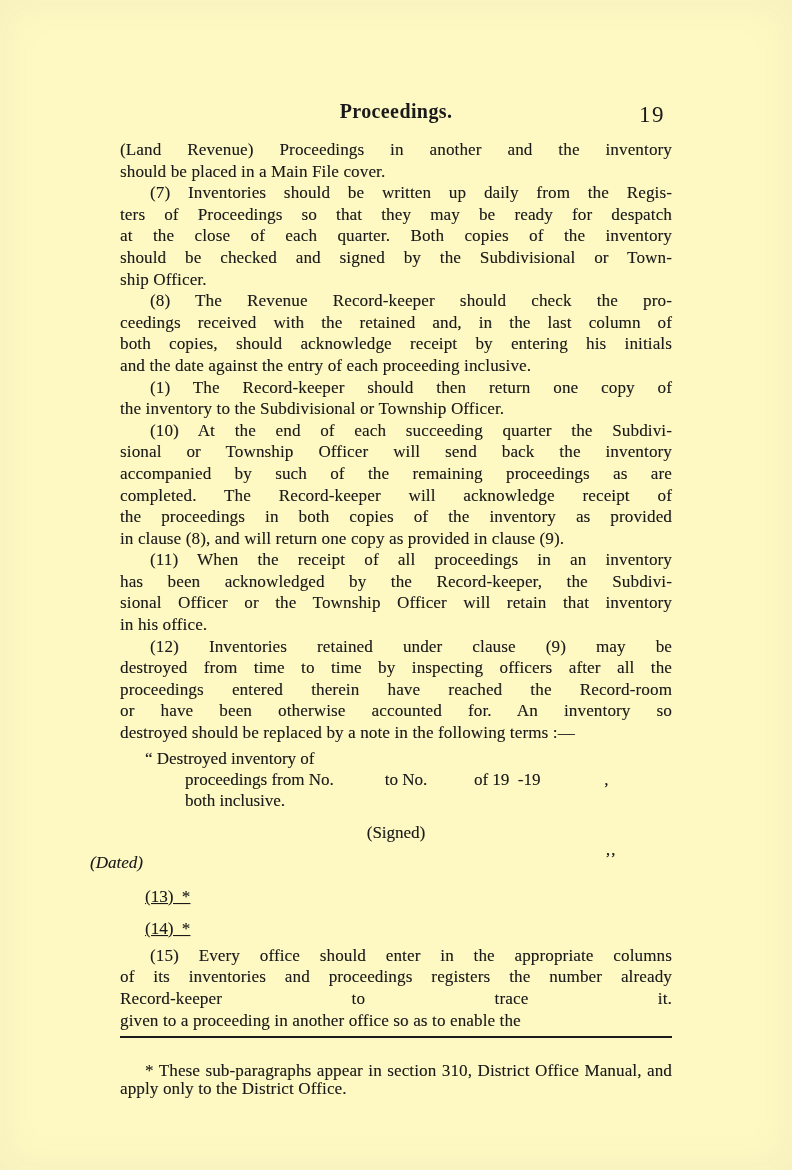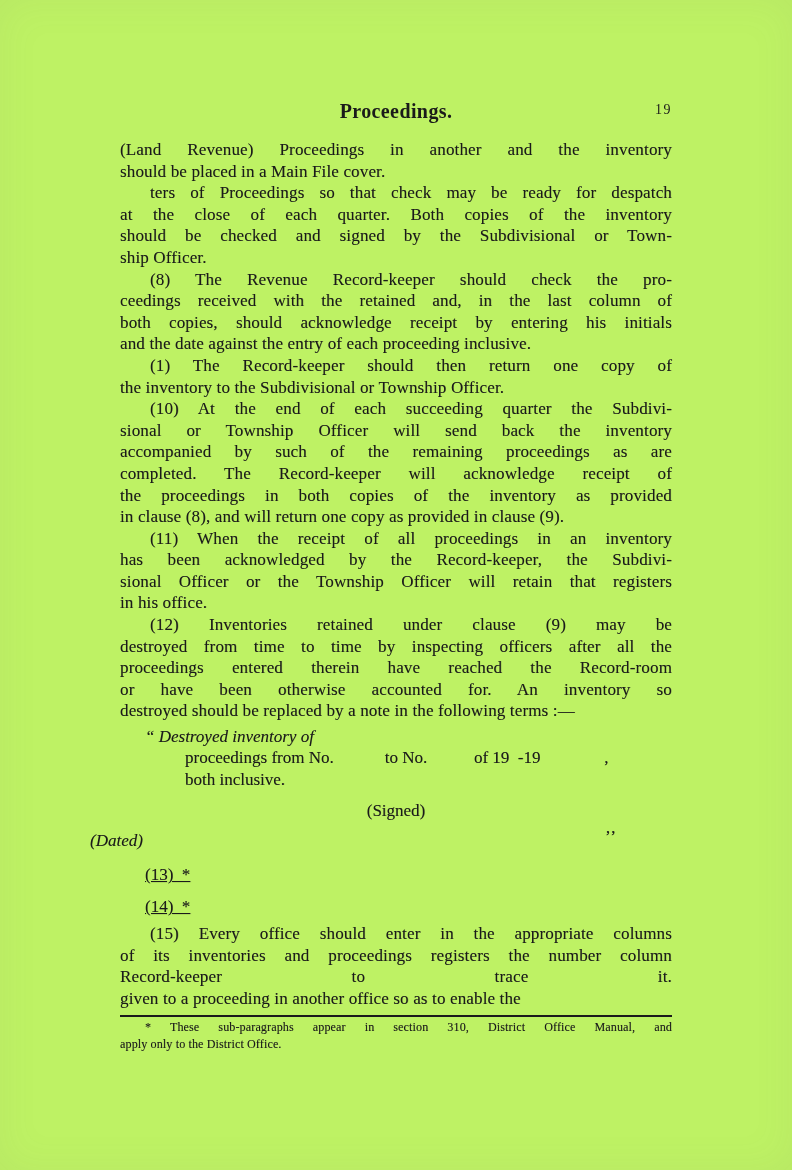--- a/index.html
+++ b/index.html
@@ -4,21 +4,21 @@
 <style>
   html, body {
     margin: 0; padding: 0;
     width: 792px; height: 1170px;
     overflow: hidden;
     background: #ffffff;
   }
   .page {
     position: relative;
     width: 792px; height: 1170px;
-    background: #bef264;
+    background: #fef9c3;
     color: #1a1a1a;
     font-family: "Liberation Serif", "DejaVu Serif", serif;
     font-size: 17px;
     box-shadow: inset 0 0 40px rgba(120,120,110,0.08);
   }
   .column {
     position: absolute;
     left: 120px; top: 0;
     width: 552px;
   }
@@ -28,22 +28,22 @@
     height: 26px;
   }
   .title {
     text-align: center;
     font-weight: bold;
     font-size: 20px;
     letter-spacing: 0.4px;
   }
   .pagenum {
     position: absolute;
-    right: 0; top: 2px;
-    font-size: 14px;
+    right: 7px; top: 2px;
+    font-size: 23px;
     letter-spacing: 1.5px;
   }
   .body { margin-top: 13px; }
 
   
   .para .line {
     text-align: justify;
     text-align-last: justify;
     line-height: 21.6px;
     letter-spacing: 0.15px;
@@ -53,21 +53,21 @@
   .para.indent .line:first-child { text-indent: 30px; }
 
   
   .note { margin-top: 4px; }
   .note .line {
     white-space: pre;
     line-height: 21.4px;
     margin-left: 65px;
     text-shadow: 0.3px 0.3px 0.5px rgba(25,25,25,0.35);
   }
-  .note .line:first-child { margin-left: 25px; font-style: italic; }
+  .note .line:first-child { margin-left: 25px; }
 
   .signed {
     margin-top: 10px;
     text-align: center;
     line-height: 22px;
     text-shadow: 0.3px 0.3px 0.5px rgba(25,25,25,0.35);
   }
   .dated {
     margin-top: 8px;
     text-align: left;
@@ -95,21 +95,21 @@
   .subs .line + .line { margin-top: 10px; }
 
   .closing-para-wrap { margin-top: 5px; }
 
   .footnote-rule {
     margin-top: 5px;
     height: 2px;
     background: #1b1b1b;
     width: 100%;
   }
-  .footnote-wrap { margin-top: 2px; font-size: 12px; }
+  .footnote-wrap { margin-top: 24px; font-size: 17px; }
   .footnote-wrap .para .line { line-height: 17.5px; }
   .footnote-wrap .para.indent .line:first-child { text-indent: 25px; }
 </style>
 </head>
 <body>
 
 <div class="page">
   <div class="column">
 
     <div class="header">
@@ -118,21 +118,22 @@
     </div>
 
     <div class="body">
 
       <div>
           <div class="para">
             <div class="line">(Land Revenue) Proceedings in another and the inventory</div>
             <div class="line">should be placed in a Main File cover.</div>
           </div>
           <div class="para indent">
-            <div class="line">ters of Proceedings so that check may be ready for despatch</div>
+            <div class="line">(7) Inventories should be written up daily from the Regis-</div>
+            <div class="line">ters of Proceedings so that they may be ready for despatch</div>
             <div class="line">at the close of each quarter.  Both copies of the inventory</div>
             <div class="line">should be checked and signed by the Subdivisional or Town-</div>
             <div class="line">ship Officer.</div>
           </div>
           <div class="para indent">
             <div class="line">(8) The Revenue Record-keeper should check the pro-</div>
             <div class="line">ceedings received with the retained and, in the last column of</div>
             <div class="line">both copies, should acknowledge receipt by entering his initials</div>
             <div class="line">and the date against the entry of each proceeding inclusive.</div>
           </div>
@@ -144,21 +145,21 @@
             <div class="line">(10) At the end of each succeeding quarter the Subdivi-</div>
             <div class="line">sional or Township Officer will send back the inventory</div>
             <div class="line">accompanied by such of the remaining proceedings as are</div>
             <div class="line">completed.  The Record-keeper will acknowledge receipt of</div>
             <div class="line">the proceedings in both copies of the inventory as provided</div>
             <div class="line">in clause (8), and will return one copy as provided in clause (9).</div>
           </div>
           <div class="para indent">
             <div class="line">(11) When the receipt of all proceedings in an inventory</div>
             <div class="line">has been acknowledged by the Record-keeper, the Subdivi-</div>
-            <div class="line">sional Officer or the Township Officer will retain that registers</div>
+            <div class="line">sional Officer or the Township Officer will retain that inventory</div>
             <div class="line">in his office.</div>
           </div>
           <div class="para indent">
             <div class="line">(12) Inventories retained under clause (9) may be</div>
             <div class="line">destroyed from time to time by inspecting officers after all the</div>
             <div class="line">proceedings entered therein have reached the Record-room</div>
             <div class="line">or have been otherwise accounted for.  An inventory so</div>
             <div class="line">destroyed should be replaced by a note in the following terms :—</div>
           </div>
         </div>
@@ -179,21 +180,21 @@
       </div>
 
       <div class="subs">
           <div class="line">(13)  *</div>
           <div class="line">(14)  *</div>
         </div>
 
       <div class="closing-para-wrap">
           <div class="para indent">
             <div class="line">(15) Every office should enter in the appropriate columns</div>
-            <div class="line">of its inventories and proceedings registers the number column</div>
+            <div class="line">of its inventories and proceedings registers the number already</div>
             <div class="line">Record-keeper to trace it.</div>
             <div class="line">given to a proceeding in another office so as to enable the</div>
           </div>
         </div>
 
       <div class="footnote-rule"></div>
 
       <div class="footnote-wrap">
           <div class="para indent">
             <div class="line">* These sub-paragraphs appear in section 310, District Office Manual, and</div>

